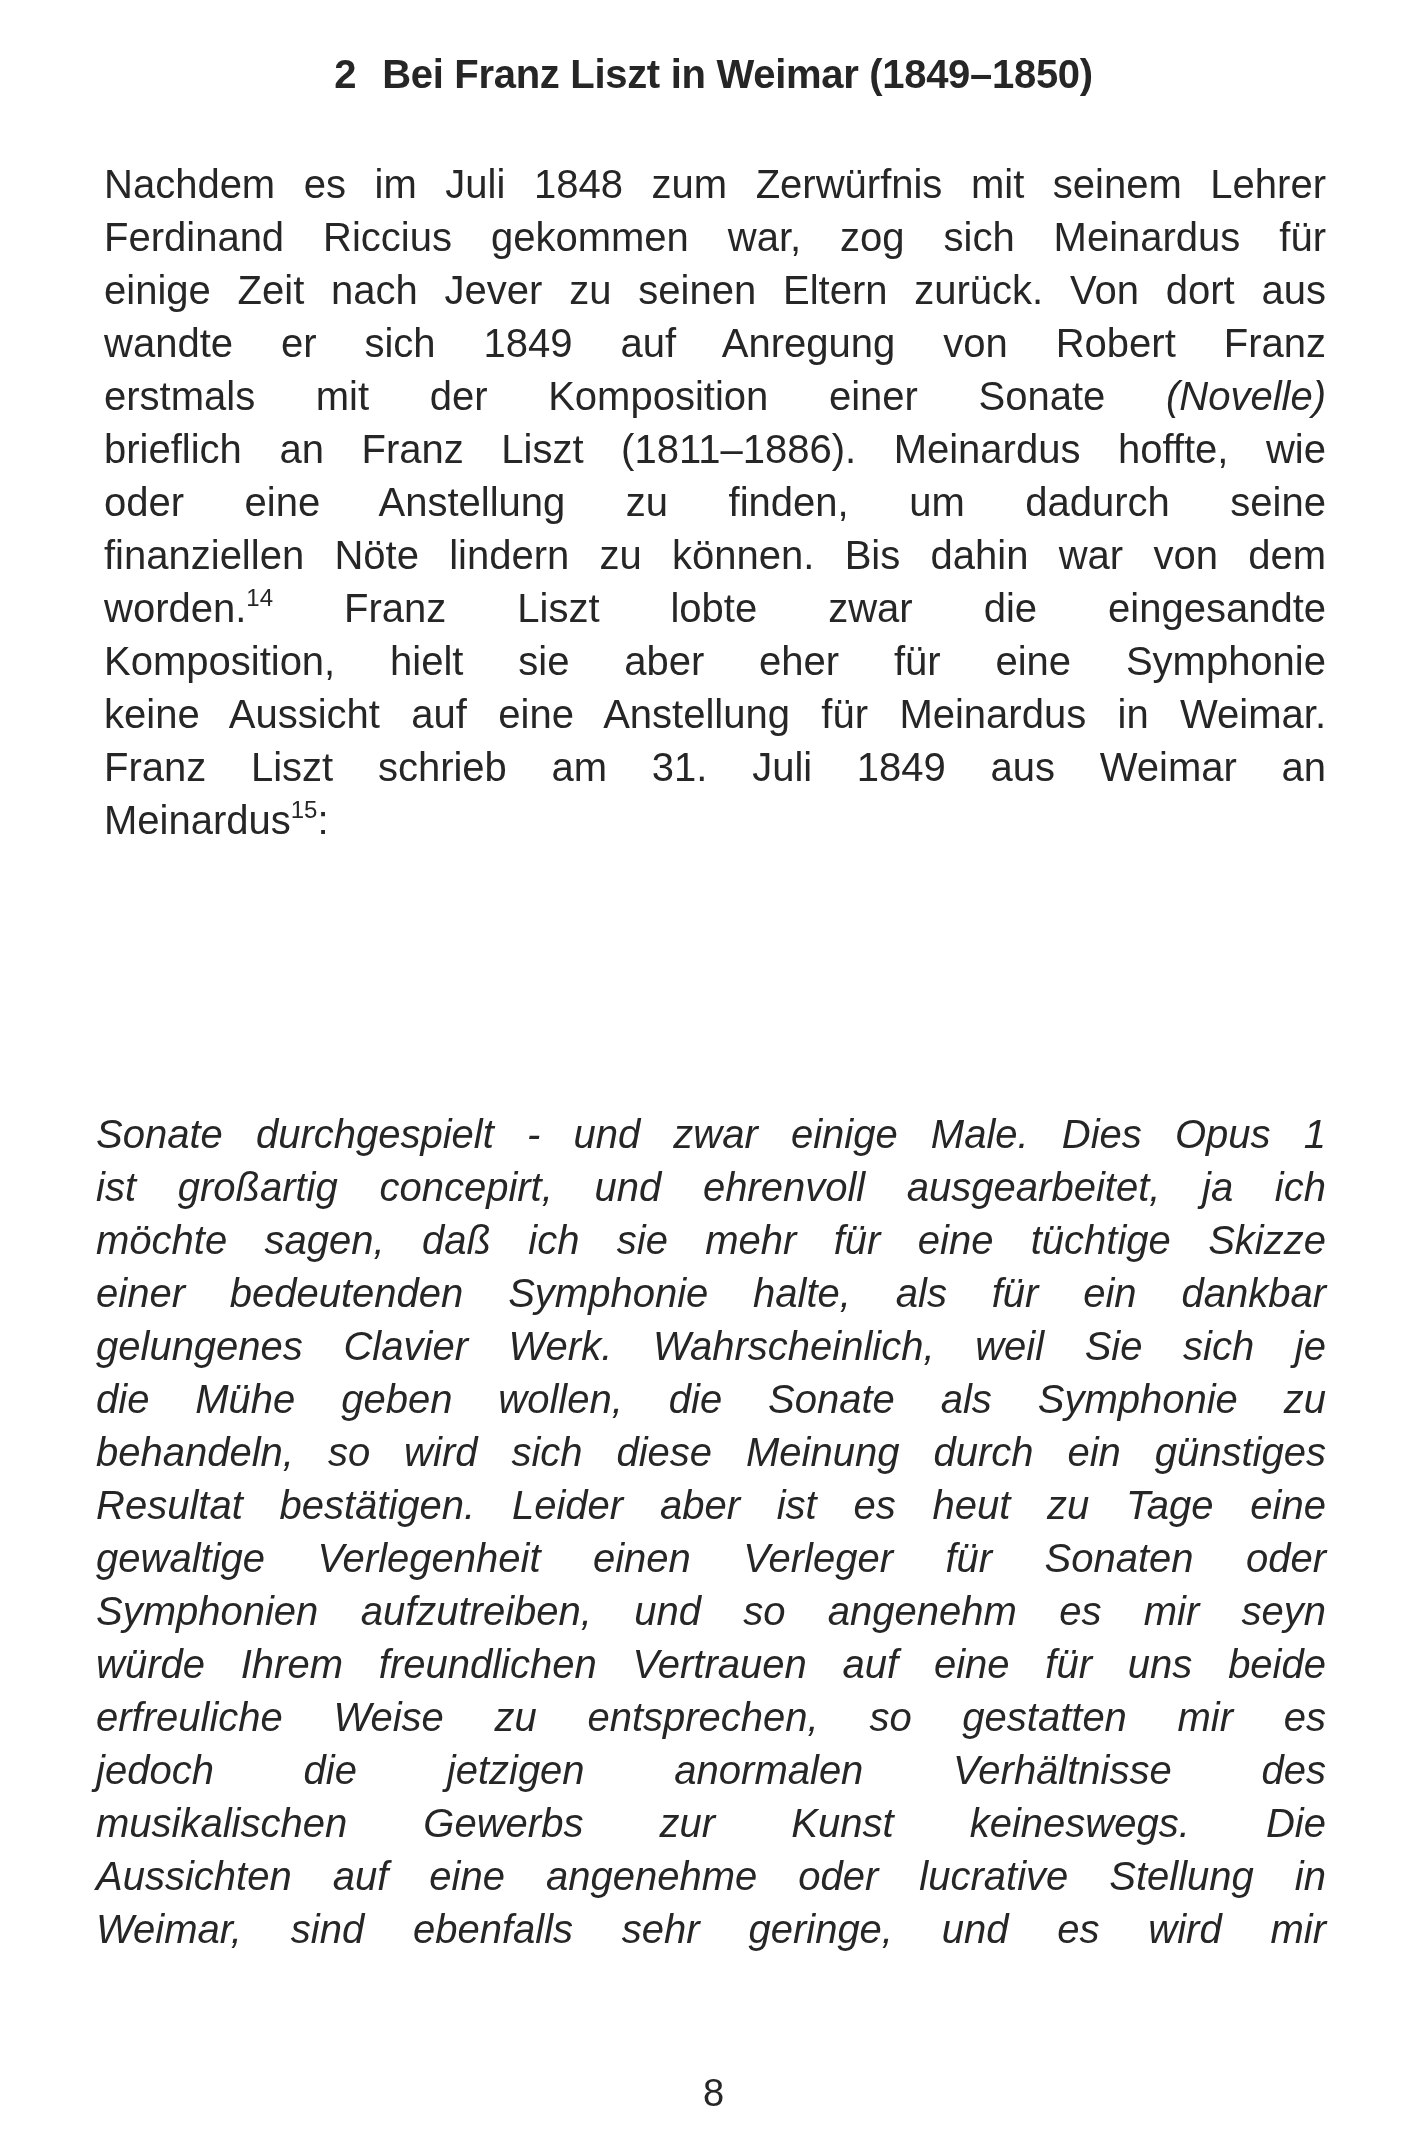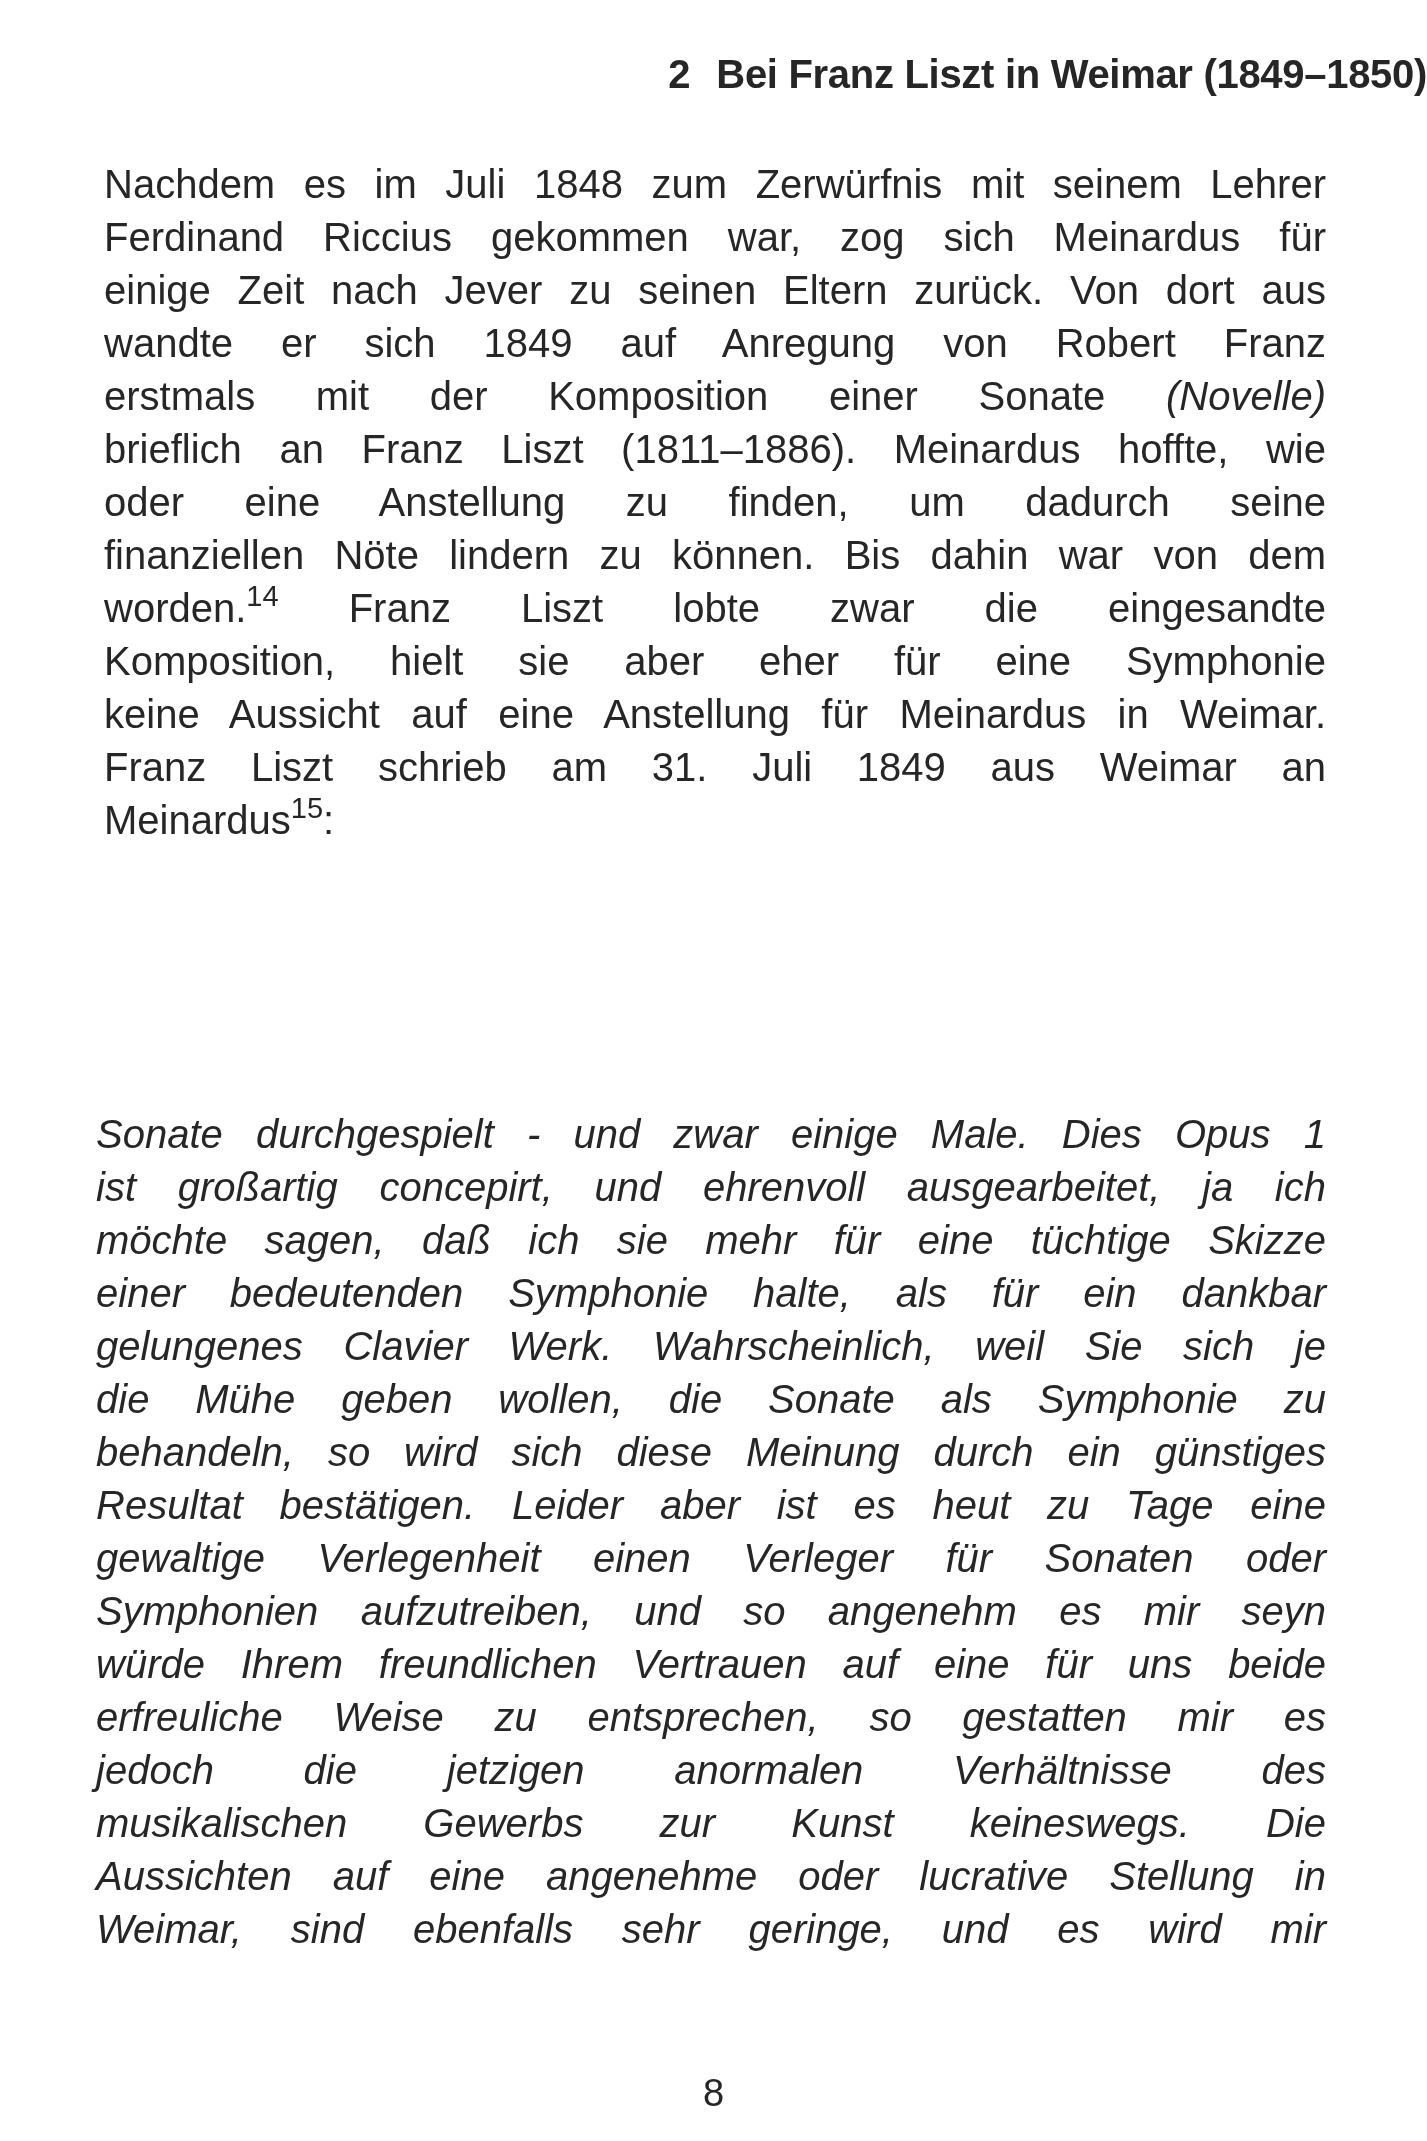--- a/index.html
+++ b/index.html
@@ -1,27 +1,27 @@
 <!DOCTYPE html>
 <html><head>
 <meta charset="utf-8">
 <style>
   html, body { margin: 0; padding: 0; background: #ffffff; }
   body { width: 1427px; height: 2141px; position: relative; overflow: hidden;
          font-family: "Liberation Sans", sans-serif; color: #262626; }
-  .heading { position: absolute; top: 52px; left: 0; width: 1427px; text-align: right;
+  .heading { position: absolute; top: 52px; left: 0; width: 1427px; text-align: center;
              font-weight: bold; font-size: 40px; letter-spacing: -0.3px; }
   .heading .num { margin-right: 26px; }
   .body { position: absolute; left: 104px; width: 1222px; }
   .line { display: block; height: 53px; line-height: 53px; font-size: 40px;
           text-align: justify; text-align-last: justify; white-space: nowrap; }
   .line.last { text-align-last: left; }
   .para { top: 158px; }
   .quote { top: 1108px; left: 96px; width: 1230px; font-style: italic; }
-  sup { font-size: 29px; vertical-align: 16px; line-height: 0; }
+  sup { font-size: 24px; vertical-align: 16px; line-height: 0; }
   .pageno { position: absolute; top: 2072px; left: 0; width: 1427px; text-align: center; font-size: 38px; }
 </style>
 </head>
 <body>
 
 <div class="heading">
   <span class="num">2</span><span>Bei Franz Liszt in Weimar (1849–1850)</span>
 </div>
 
 <div class="body para">

